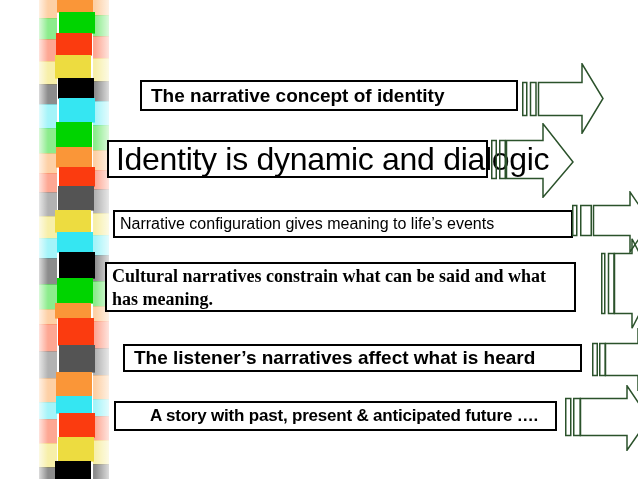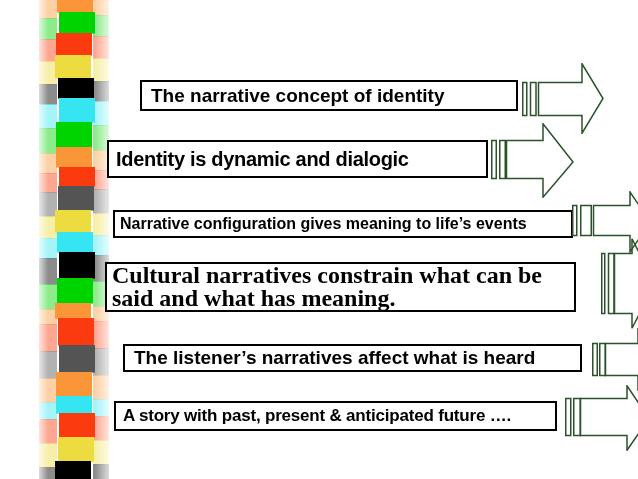--- a/index.html
+++ b/index.html
@@ -6,27 +6,27 @@
   .slide{
     position:relative;width:638px;height:479px;background:#ffffff;
     overflow:hidden;font-family:"Liberation Sans",sans-serif;color:#000;margin-left:35px;
   }
   .ribbon{position:absolute;left:0;top:0;}
   .textbox{
     position:absolute;background:#fff;border:2px solid #000;box-sizing:border-box;
     display:flex;align-items:center;white-space:nowrap;color:#000;
   }
   .tb1{left:105px;top:80px;width:378px;height:31px;font-weight:700;font-size:19px;padding-left:9px;}
-  .tb2{left:72px;top:140px;width:381px;height:38px;font-weight:700;font-size:20px;padding-left:7px;letter-spacing:-0.3px;}
-  .tb3{left:78px;top:210px;width:460px;height:28px;font-weight:700;font-size:16px;padding-left:5px;}
-  .tb4{left:70px;top:262px;width:471px;height:50px;font-weight:700;font-size:24px;
+  .tb2{left:72px;top:140px;width:381px;height:38px;font-weight:400;font-size:32px;padding-left:7px;letter-spacing:-0.3px;}
+  .tb3{left:78px;top:210px;width:460px;height:28px;font-weight:400;font-size:16px;padding-left:5px;}
+  .tb4{left:70px;top:262px;width:471px;height:50px;font-weight:700;font-size:18px;
        font-family:"Liberation Serif",serif;line-height:23px;padding:1px 8px 0 5px;
-       white-space:normal;align-items:flex-end;}
+       white-space:normal;align-items:flex-start;}
   .tb5{left:88px;top:344px;width:459px;height:28px;font-weight:700;font-size:19px;padding-left:9px;}
-  .tb6{left:79px;top:401px;width:443px;height:30px;font-weight:700;font-size:17px;padding-left:7px;letter-spacing:-0.2px;}
+  .tb6{left:79px;top:401px;width:443px;height:30px;font-weight:700;font-size:17px;padding-left:17px;letter-spacing:-0.2px;justify-content:center;}
   .arrow{position:absolute;pointer-events:none;}
   .arrow-shape{fill:none;stroke-width:1.5;stroke-linejoin:miter;}
 </style>
 </head>
 <body>
 
 <div class="slide">
 
   <svg class="ribbon" width="78" height="479" viewBox="0 0 78 479">
     <defs>

